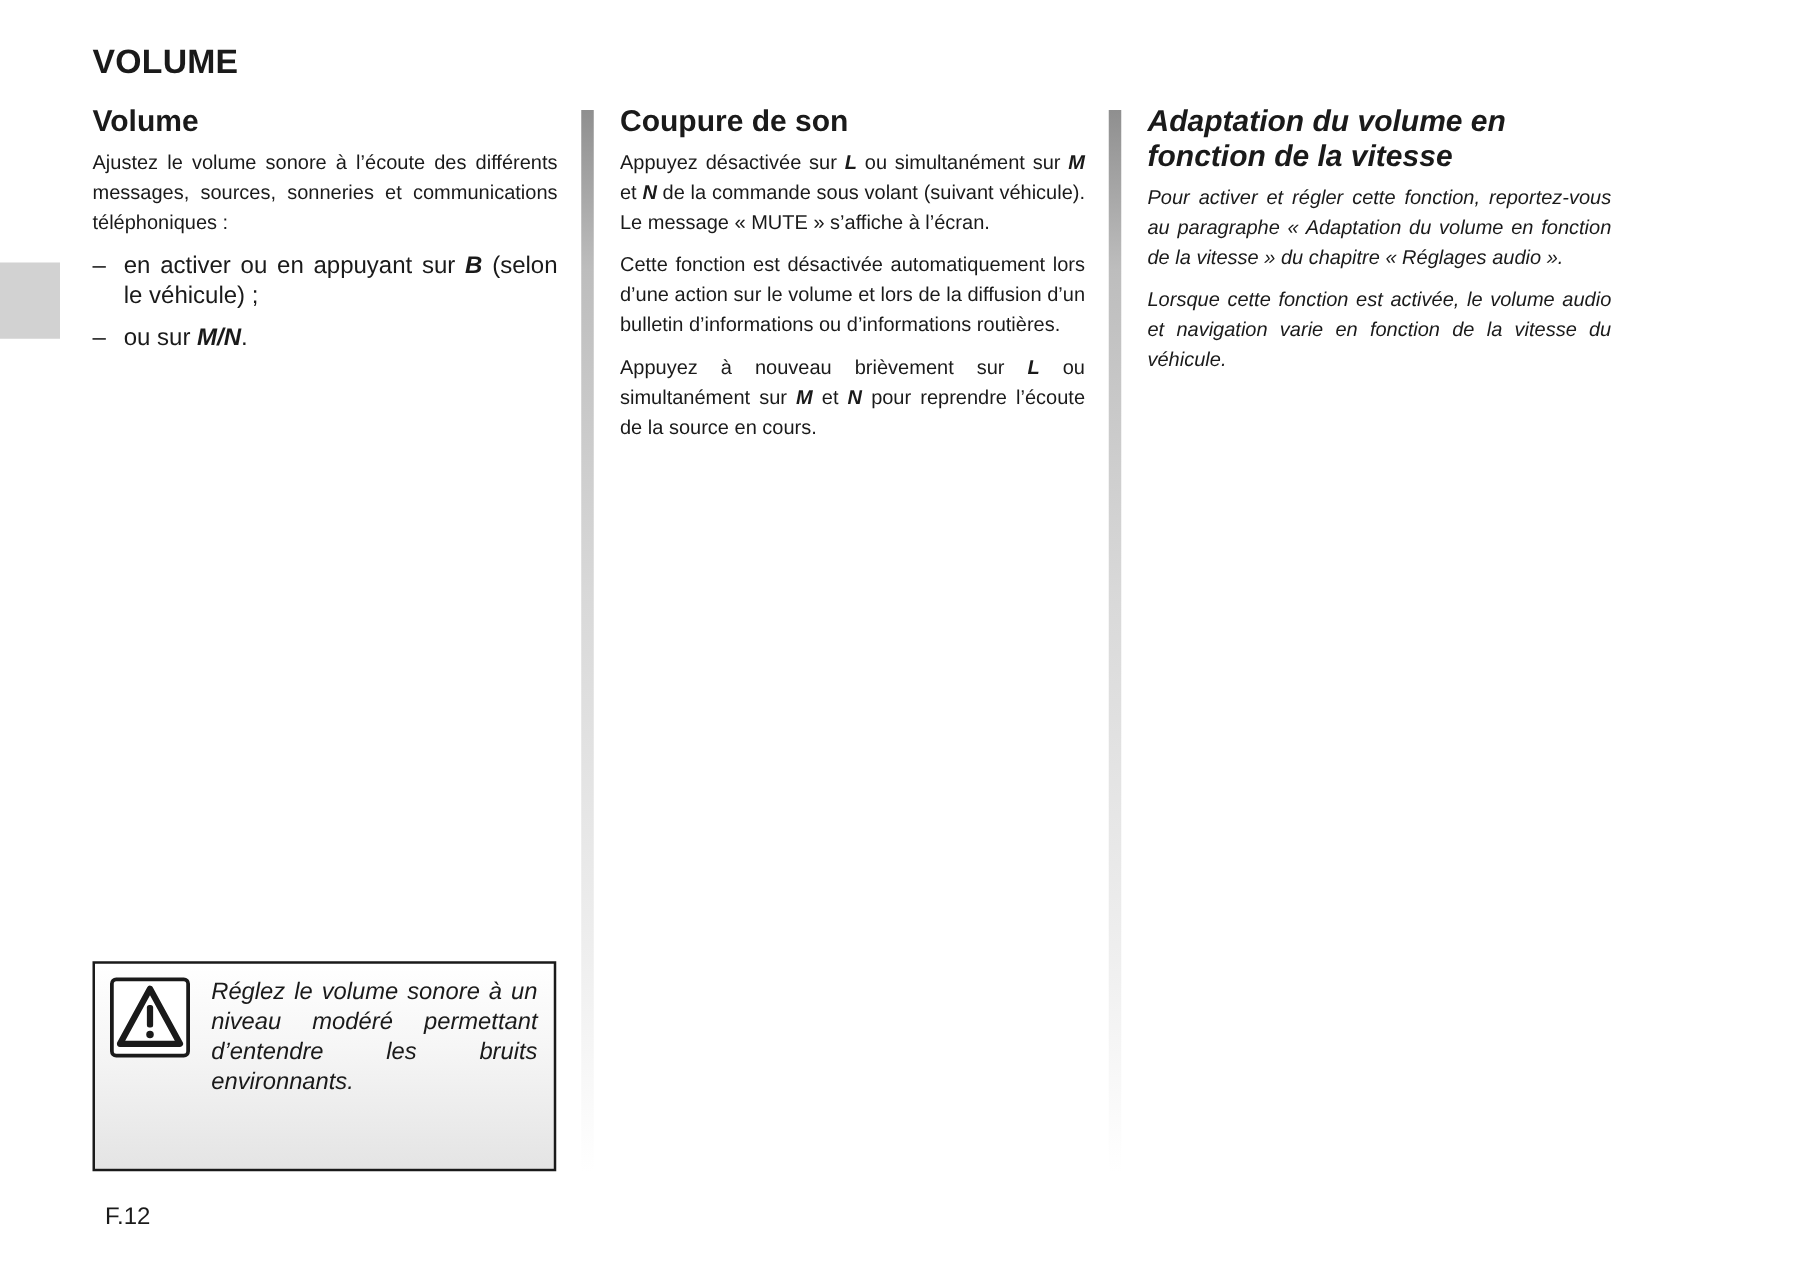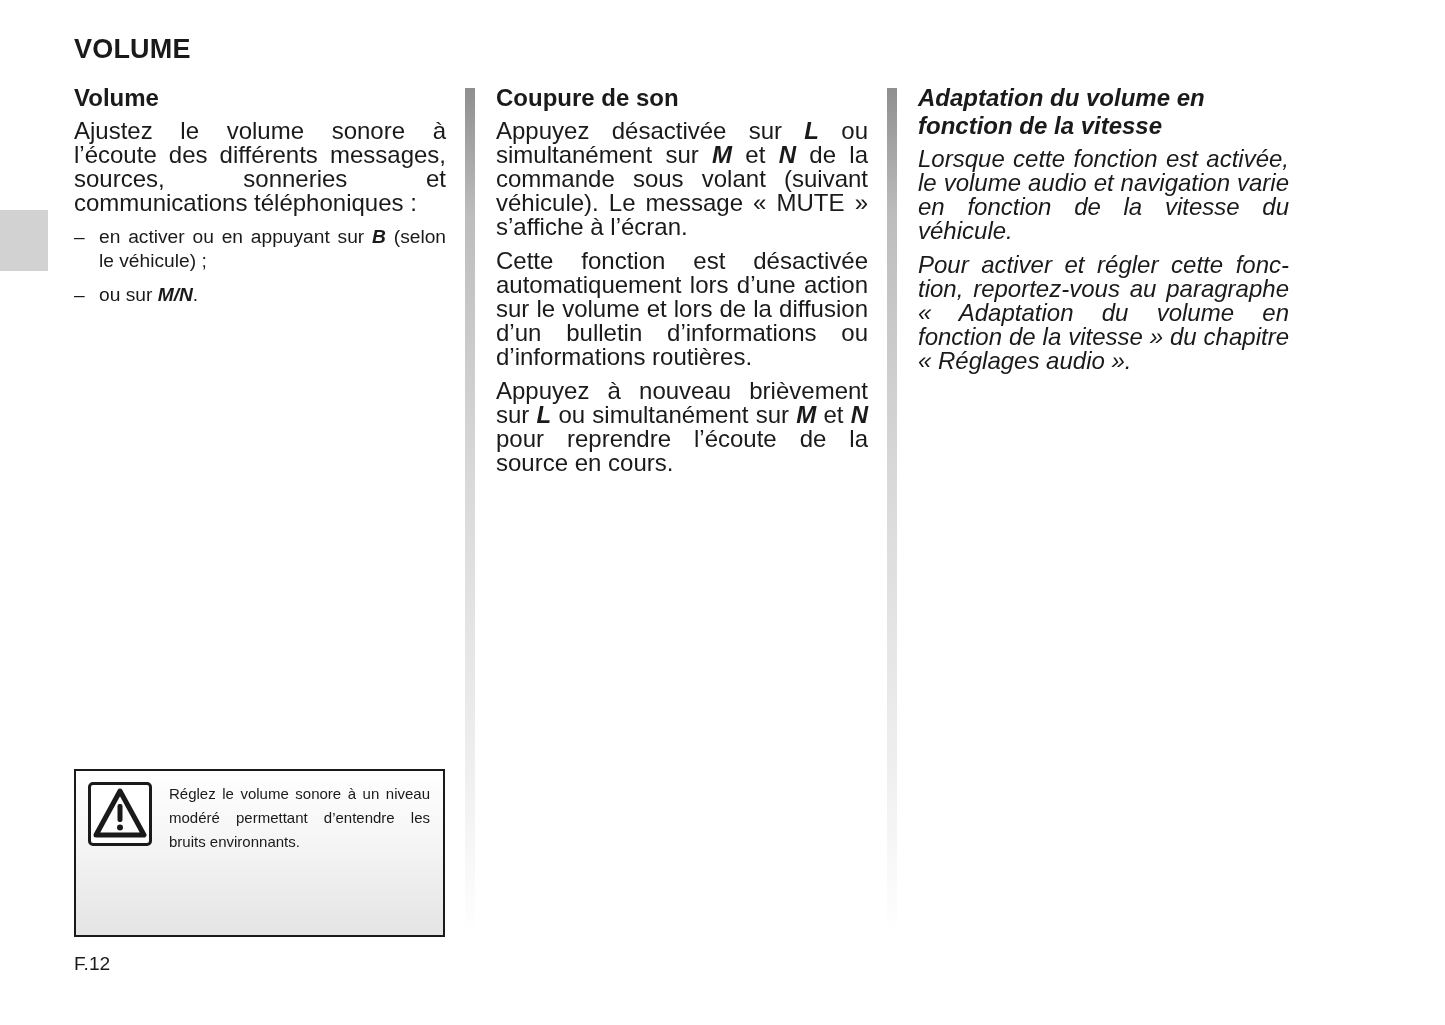--- a/index.html
+++ b/index.html
@@ -49,21 +49,21 @@
     .col1 { left: 74px; }
     .col2 { left: 496px; }
     .col3 { left: 918px; width: 371px; font-style: italic; }
     .section-heading {
       font-size: 24px;
       font-weight: bold;
       line-height: 28px;
       margin: 0 0 7px 0;
     }
     .para {
-      font-size: 24px;
+      font-size: 16px;
       line-height: 24px;
       text-align: justify;
       margin: 0 0 10px 0;
       hyphens: manual;
     }
     .list-item {
       position: relative;
       font-size: 19.2px;
       line-height: 24px;
       padding-left: 25px;
@@ -102,31 +102,32 @@
     .warning-icon svg {
       position: absolute;
       left: 2px;
       top: 2px;
     }
     .warning-text {
       position: absolute;
       left: 93px;
       top: 11px;
       width: 261px;
-      font-size: 15px;
+      font-size: 19px;
       line-height: 24px;
       text-align: justify;
       margin: 0;
+      font-style: italic;
     }
     .page-number {
       position: absolute;
       left: 74px;
       top: 953px;
       font-size: 19.2px;
-      margin: 0;
+      margin: 10px;
     }
   </style>
 </head>
 <body>
 
 <h1 class="page-title">VOLUME</h1>
 
 <div class="side-tab"></div>
 
 <div class="divider d1"></div>
@@ -145,22 +146,22 @@
 
 <div class="column col2">
   <h2 class="section-heading">Coupure de son</h2>
   <p class="para"><span>Appuyez désactivée sur </span><span class="key">L</span><span> ou simul­tanément sur </span><span class="key">M</span><span> et </span><span class="key">N</span><span> de la commande sous volant (suivant véhicule). Le mes­sage « MUTE » s’affiche à l’écran.</span></p>
   <p class="para">Cette fonction est désactivée automati­quement lors d’une action sur le volume et lors de la diffusion d’un bulletin d’in­formations ou d’informations routières.</p>
   <p class="para"><span>Appuyez à nouveau brièvement sur </span><span class="key">L</span><span> ou simultanément sur </span><span class="key">M</span><span> et </span><span class="key">N</span><span> pour re­prendre l’écoute de la source en cours.</span></p>
 </div>
 
 <div class="column col3">
   <h2 class="section-heading">Adaptation du volume en fonction de la vitesse</h2>
+  <p class="para">Pour activer et régler cette fonc­tion, reportez-vous au paragraphe « Adaptation du volume en fonction de la vitesse » du chapitre « Réglages audio ».</p>
   <p class="para">Lorsque cette fonction est activée, le volume audio et navigation varie en fonction de la vitesse du véhicule.</p>
-  <p class="para">Pour activer et régler cette fonc­tion, reportez-vous au paragraphe « Adaptation du volume en fonction de la vitesse » du chapitre « Réglages audio ».</p>
 </div>
 
 <div class="warning-box">
   <div class="warning-icon">
     <svg width="54" height="54" viewBox="0 0 54 54">
       <polygon points="27,4 51,48 3,48" fill="none" stroke="#1a1a1a" stroke-width="5" stroke-linejoin="round"></polygon>
       <rect x="24.5" y="17" width="5" height="18" rx="2" fill="#1a1a1a"></rect>
       <circle cx="27" cy="40.5" r="3" fill="#1a1a1a"></circle>
     </svg>
   </div>

